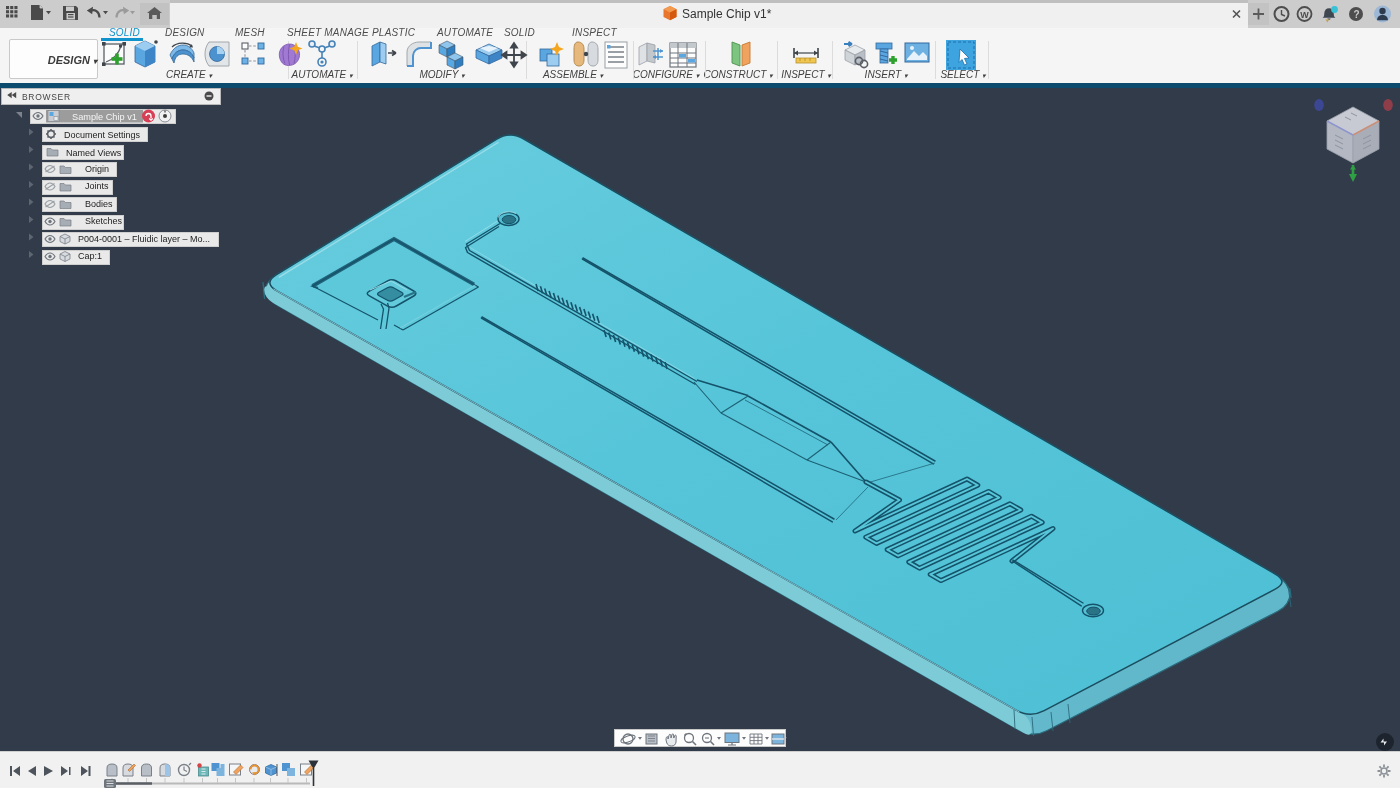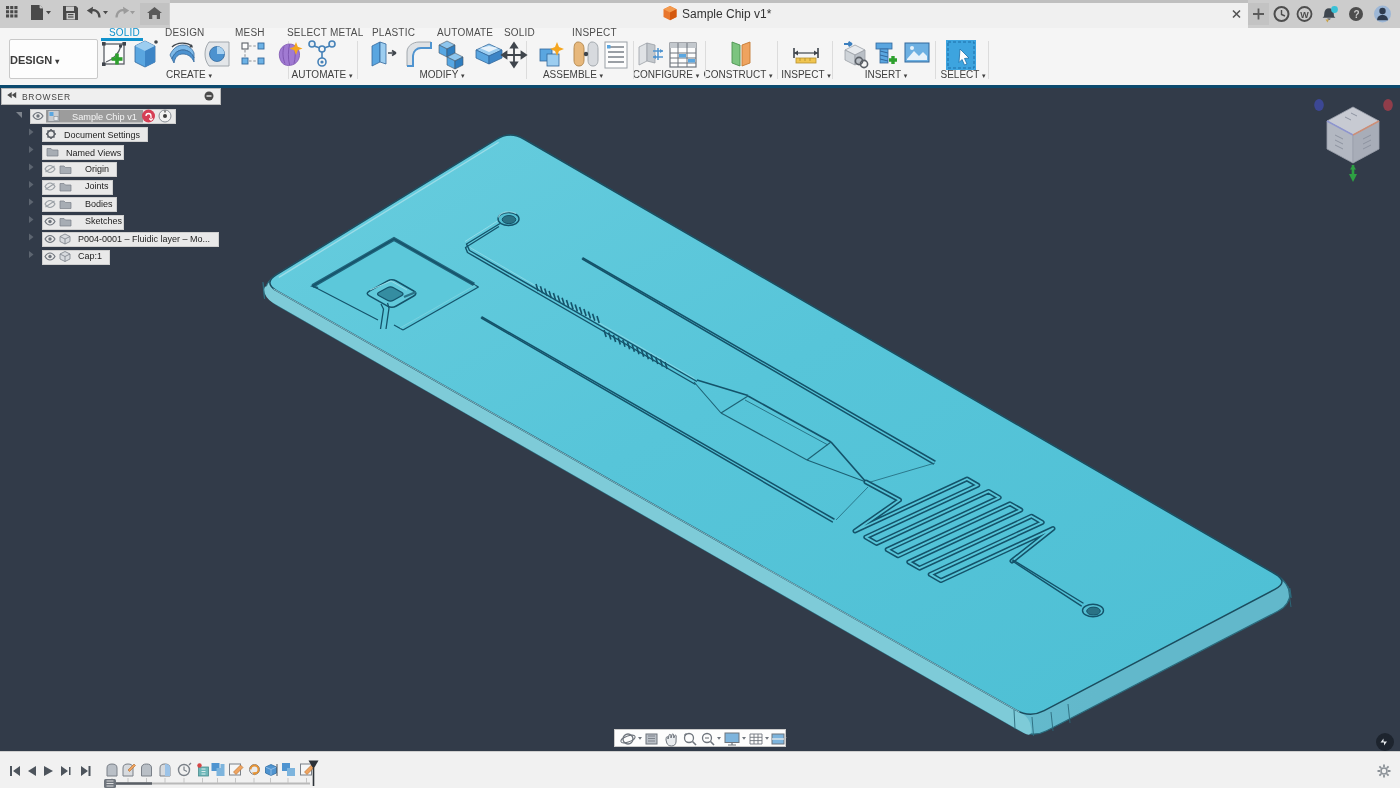--- a/index.html
+++ b/index.html
@@ -1,20 +1,20 @@
 <!DOCTYPE html>
 <html><head>
 <meta charset="utf-8">
 <style>
 * { margin:0; padding:0; box-sizing:border-box; }
 html,body { width:1400px; height:788px; overflow:hidden; font-family:"Liberation Sans", sans-serif; }
 .abs { position:absolute; }
 #titlebar { position:absolute; left:0; top:0; width:1400px; height:28px; background:#cccccc;padding-left:28px; }
 #doctab { position:absolute; left:170px; top:3px; width:1078px; height:25px; background:#f0f0f0; }
-#toolbar { position:absolute; left:0; top:28px; width:1400px; height:60px; background:#f5f5f5; border-bottom:3px solid #0c4a6e; }
+#toolbar { position:absolute; left:0; top:28px; width:1400px; height:60px; background:#f5f5f5; border-bottom:5px solid #0c4a6e;font-style:italic; }
 .tab { position:absolute; top:-1px; font-size:10px; color:#4d4d4d; letter-spacing:0.2px; }
 .tab.active { color:#1092cc; }
 .glabel { position:absolute; top:41px; font-size:10px; color:#404040; white-space:nowrap; }
 .gsep { position:absolute; top:13px; height:38px; width:1px; background:#dcdcdc; }
 #viewport { position:absolute; left:0; top:88px; width:1400px; height:663px; background:#323b49; }
 #timeline { position:absolute; left:0; top:751px; width:1400px; height:37px; background:#f1f1f1; border-top:1px solid #cfcfcf; }
 #browser { position:absolute; left:0; top:-1px; width:230px; }
 #bheader { position:absolute; left:1px; top:1px; width:220px; height:17px; background:#efefef; border:1px solid #b9b9b9; }
 .brow { position:absolute; height:15px; background:#e9e9e9; border:1px solid #cfcfcf; font-size:9.5px; color:#222; white-space:nowrap; }
 #navbar { position:absolute; left:614px; top:641px; width:172px; height:18px; background:#fdfdfd; border:1px solid #c9c9c9; }
@@ -72,27 +72,27 @@
 <text x="1353.4" y="17.8" font-size="10" font-weight="bold" fill="#cccccc" font-family="Liberation Sans, sans-serif">?</text>
 <circle cx="1382.5" cy="14" r="8.5" fill="#9db7d6"></circle>
 <circle cx="1382.5" cy="11" r="3.2" fill="#2e3b4e"></circle>
 <path d="M1377 20.2 a5.5 5.5 0 0 1 11 0 L1377 20.2 Z" fill="#2e3b4e"></path>
 </svg>
 </div>
 <div id="toolbar">
   <div class="tab active" style="left:109px">SOLID</div>
 <div class="tab" style="left:165px">DESIGN</div>
 <div class="tab" style="left:235px">MESH</div>
-<div class="tab" style="left:287px">SELECT METAL</div>
+<div class="tab" style="left:287px">SHEET MANAGE</div>
 <div class="tab" style="left:372px">PLASTIC</div>
 <div class="tab" style="left:437px">AUTOMATE</div>
 <div class="tab" style="left:504px">SOLID</div>
 <div class="tab" style="left:572px">INSPECT</div>
 <div class="abs" style="left:101px;top:10px;width:42px;height:3px;background:#1092cc"></div>
-<div class="abs" style="left:9px;top:11px;width:89px;height:40px;background:#fdfdfd;border:1px solid #c9c9c9;border-radius:2px;font-size:11px;font-weight:bold;color:#3c3c3c;text-align:left;line-height:41px">DESIGN <span style="font-size:8px">▾</span></div>
+<div class="abs" style="left:9px;top:11px;width:89px;height:40px;background:#fdfdfd;border:1px solid #c9c9c9;border-radius:2px;font-size:11px;font-weight:bold;color:#3c3c3c;text-align:right;line-height:41px">DESIGN <span style="font-size:8px">▾</span></div>
 <div class="glabel" style="left:189px;transform:translateX(-50%)">CREATE <span style="font-size:7px">▾</span></div>
 <div class="glabel" style="left:322px;transform:translateX(-50%)">AUTOMATE <span style="font-size:7px">▾</span></div>
 <div class="glabel" style="left:442px;transform:translateX(-50%)">MODIFY <span style="font-size:7px">▾</span></div>
 <div class="glabel" style="left:573px;transform:translateX(-50%)">ASSEMBLE <span style="font-size:7px">▾</span></div>
 <div class="glabel" style="left:666px;transform:translateX(-50%)">CONFIGURE <span style="font-size:7px">▾</span></div>
 <div class="glabel" style="left:738px;transform:translateX(-50%)">CONSTRUCT <span style="font-size:7px">▾</span></div>
 <div class="glabel" style="left:806px;transform:translateX(-50%)">INSPECT <span style="font-size:7px">▾</span></div>
 <div class="glabel" style="left:886px;transform:translateX(-50%)">INSERT <span style="font-size:7px">▾</span></div>
 <div class="glabel" style="left:963px;transform:translateX(-50%)">SELECT <span style="font-size:7px">▾</span></div>
 <div class="gsep" style="left:287.5px"></div>

